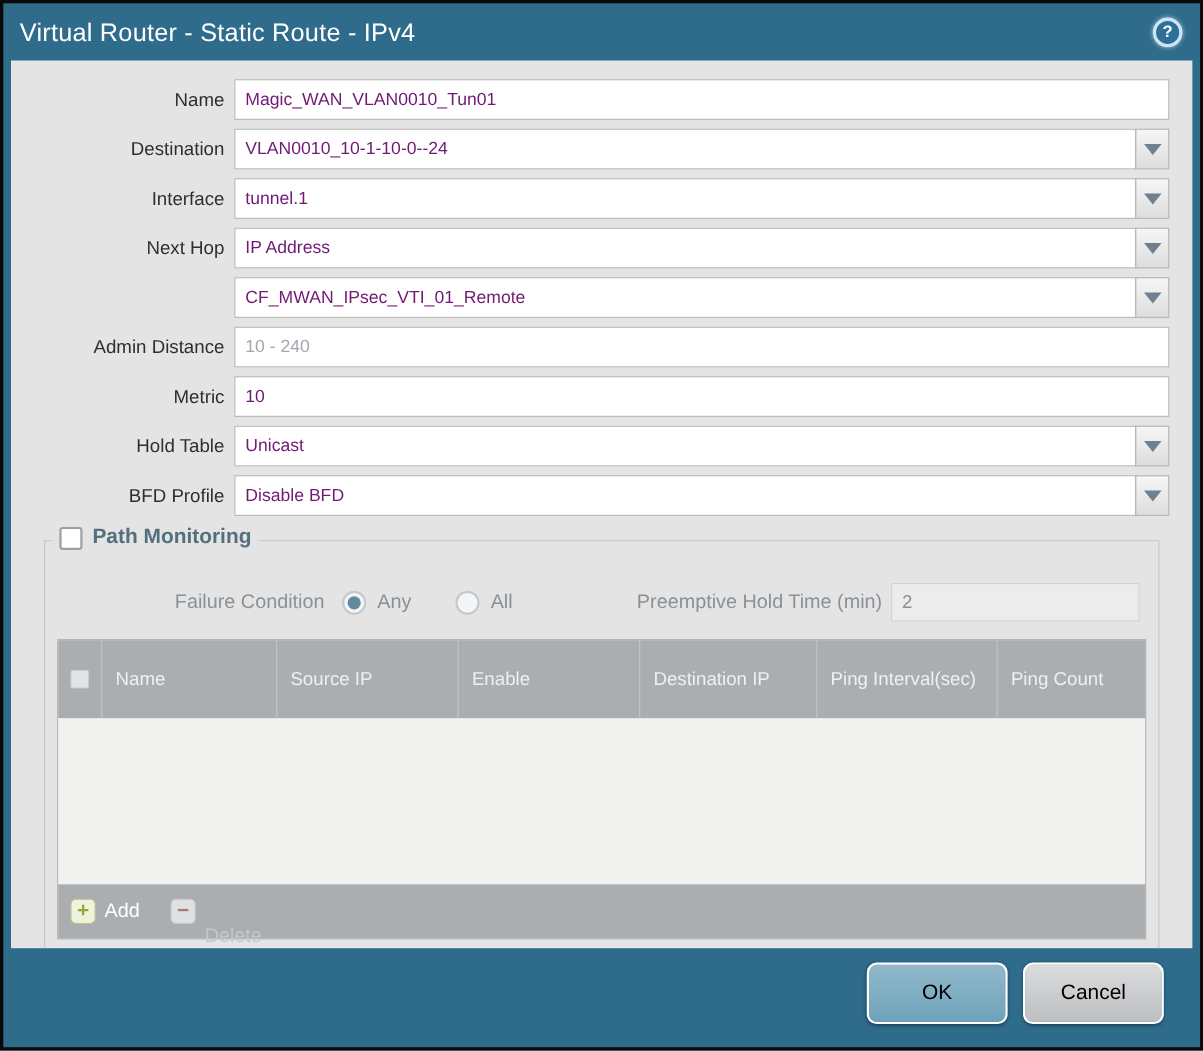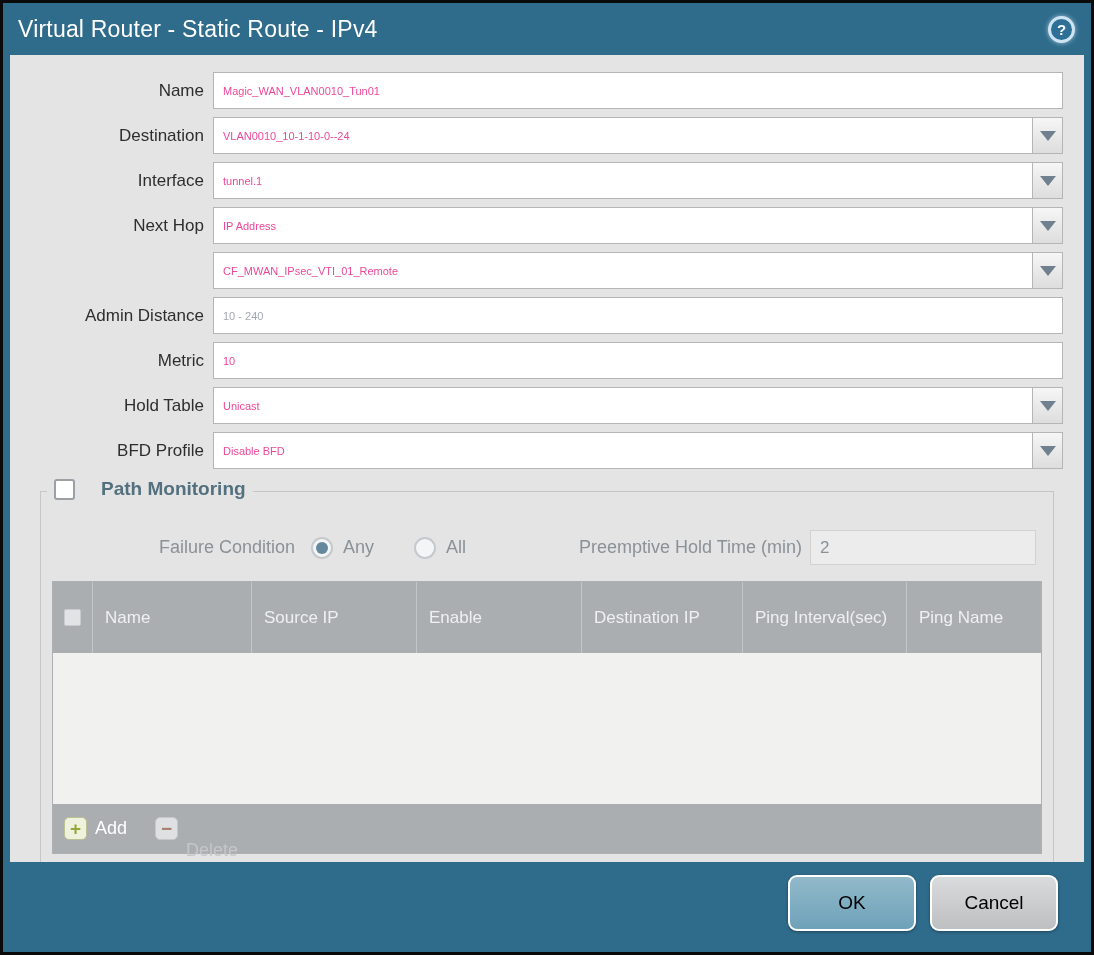--- a/index.html
+++ b/index.html
@@ -49,21 +49,21 @@
   .frow .flabel {
     width:203px; flex:0 0 203px;
     text-align:right; padding-right:9px;
     font-size:17px; color:#2e2e2e;
   }
   .frow .fctrl { flex:1 1 auto; display:flex; }
   .tinput {
     flex:1 1 auto; height:37px;
     border:1px solid #b5b5b5; background:#ffffff;
     font-family:"Liberation Sans", sans-serif;
-    font-size:11px; color:#ec4899; padding:0 9px;
+    font-size:16px; color:#701a75; padding:0 9px;
     outline:none;
   }
   .tinput::placeholder { color:#a2a8af; }
   .combo-trigger {
     flex:0 0 31px; width:31px; height:37px; margin-left:-1px;
     border:1px solid #b5b5b5;
     background:linear-gradient(#f6f6f6,#dddddd);
     display:flex; align-items:center; justify-content:center;
     cursor:pointer;
   }
@@ -76,21 +76,21 @@
 
   
   .pm-fieldset {
     position:relative;
     margin:22px 30px 0 30px;
     border:1px solid #c6c6c6;
     padding:24px 11px 14px 11px;
   }
   .pm-legend {
     position:absolute; top:-14px; left:6px;
-    display:flex; align-items:center; gap:26px;
+    display:flex; align-items:center; gap:9px;
     background:#e4e4e4; padding:0 7px;
   }
   .pm-checkbox {
     width:21px; height:21px;
     background:#ffffff; border:2px solid #9aa0a6; border-radius:3px;
     cursor:pointer;
   }
   .pm-title { font-size:19px; font-weight:bold; color:#53707f; }
 
   .pm-cond-row {
@@ -291,21 +291,21 @@
       <div class="pm-table">
         <div class="pm-thead">
           <div class="pm-th pm-th-check">
             <span class="grid-checkbox"></span>
           </div>
           <div class="pm-th">Name</div>
           <div class="pm-th">Source IP</div>
           <div class="pm-th">Enable</div>
           <div class="pm-th">Destination IP</div>
           <div class="pm-th">Ping Interval(sec)</div>
-          <div class="pm-th">Ping Name</div>
+          <div class="pm-th">Ping Count</div>
         </div>
         <div class="pm-tbody"></div>
         <div class="pm-toolbar">
           <span class="tool-btn">
             <span class="tool-icon add-icon">+</span>
             <span class="tool-label-add">Add</span>
           </span>
           <span class="tool-btn disabled">
             <span class="tool-icon del-icon">−</span>
             <span class="tool-label-del">Delete</span>

